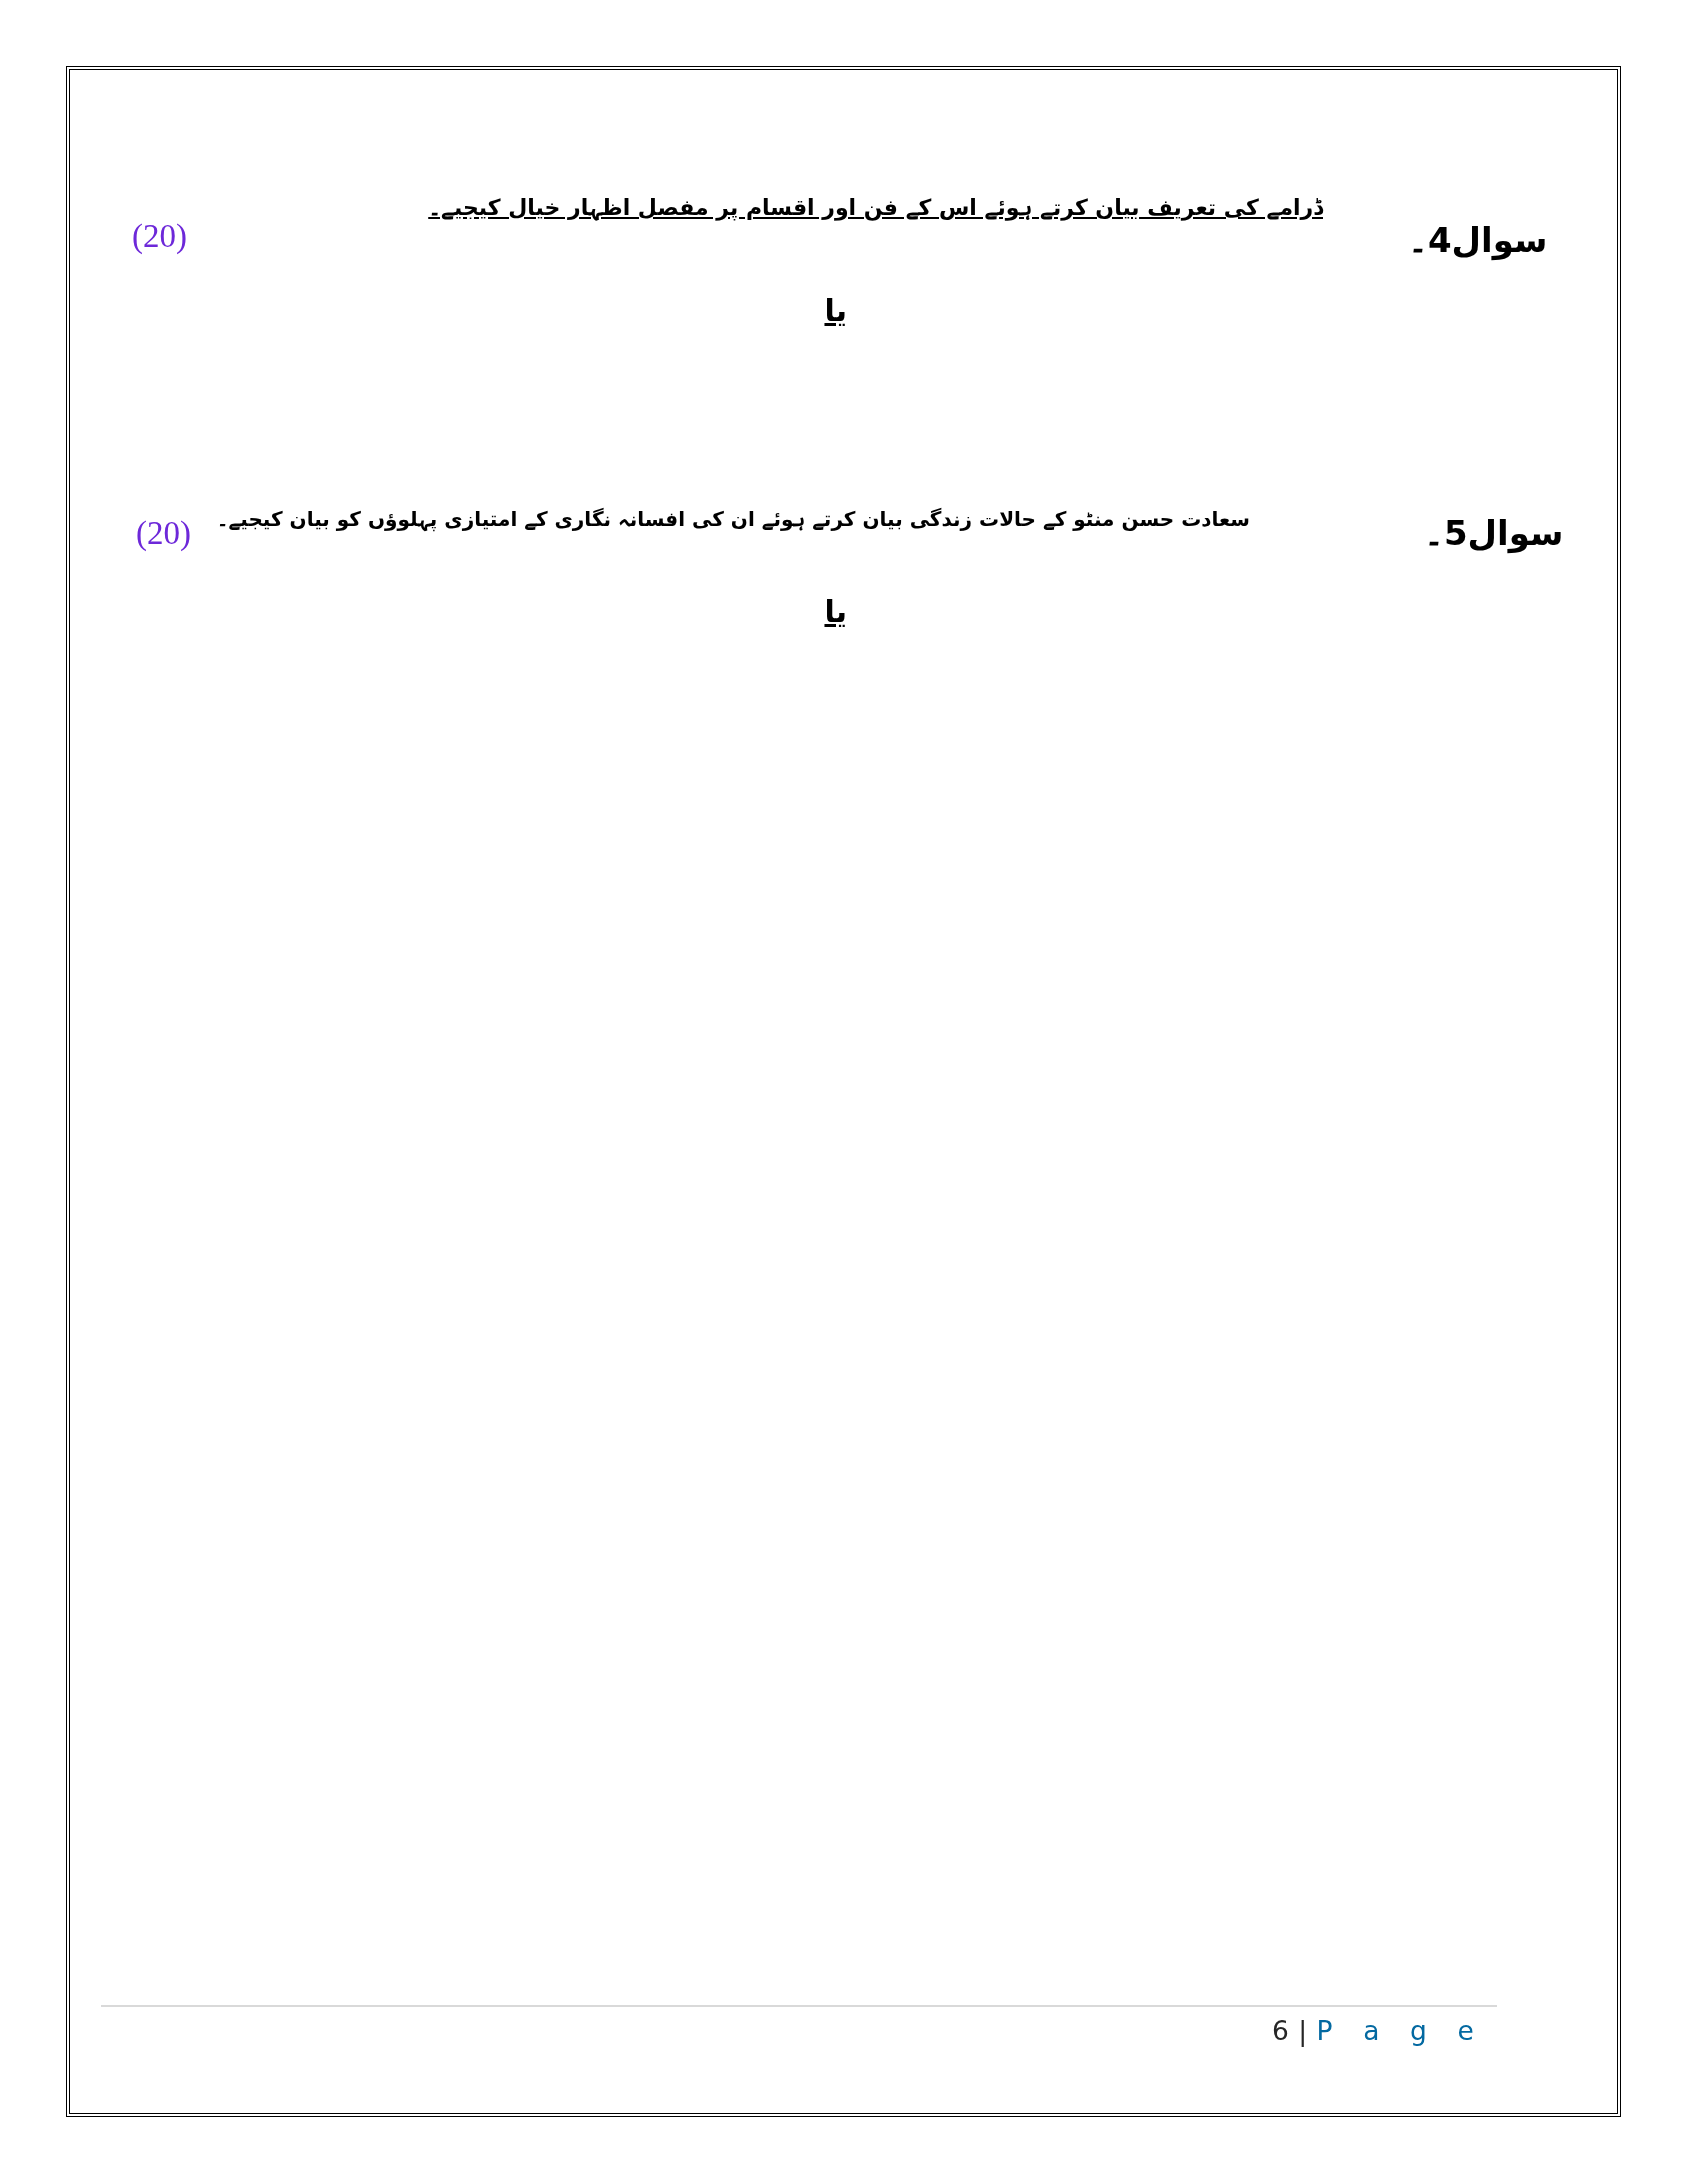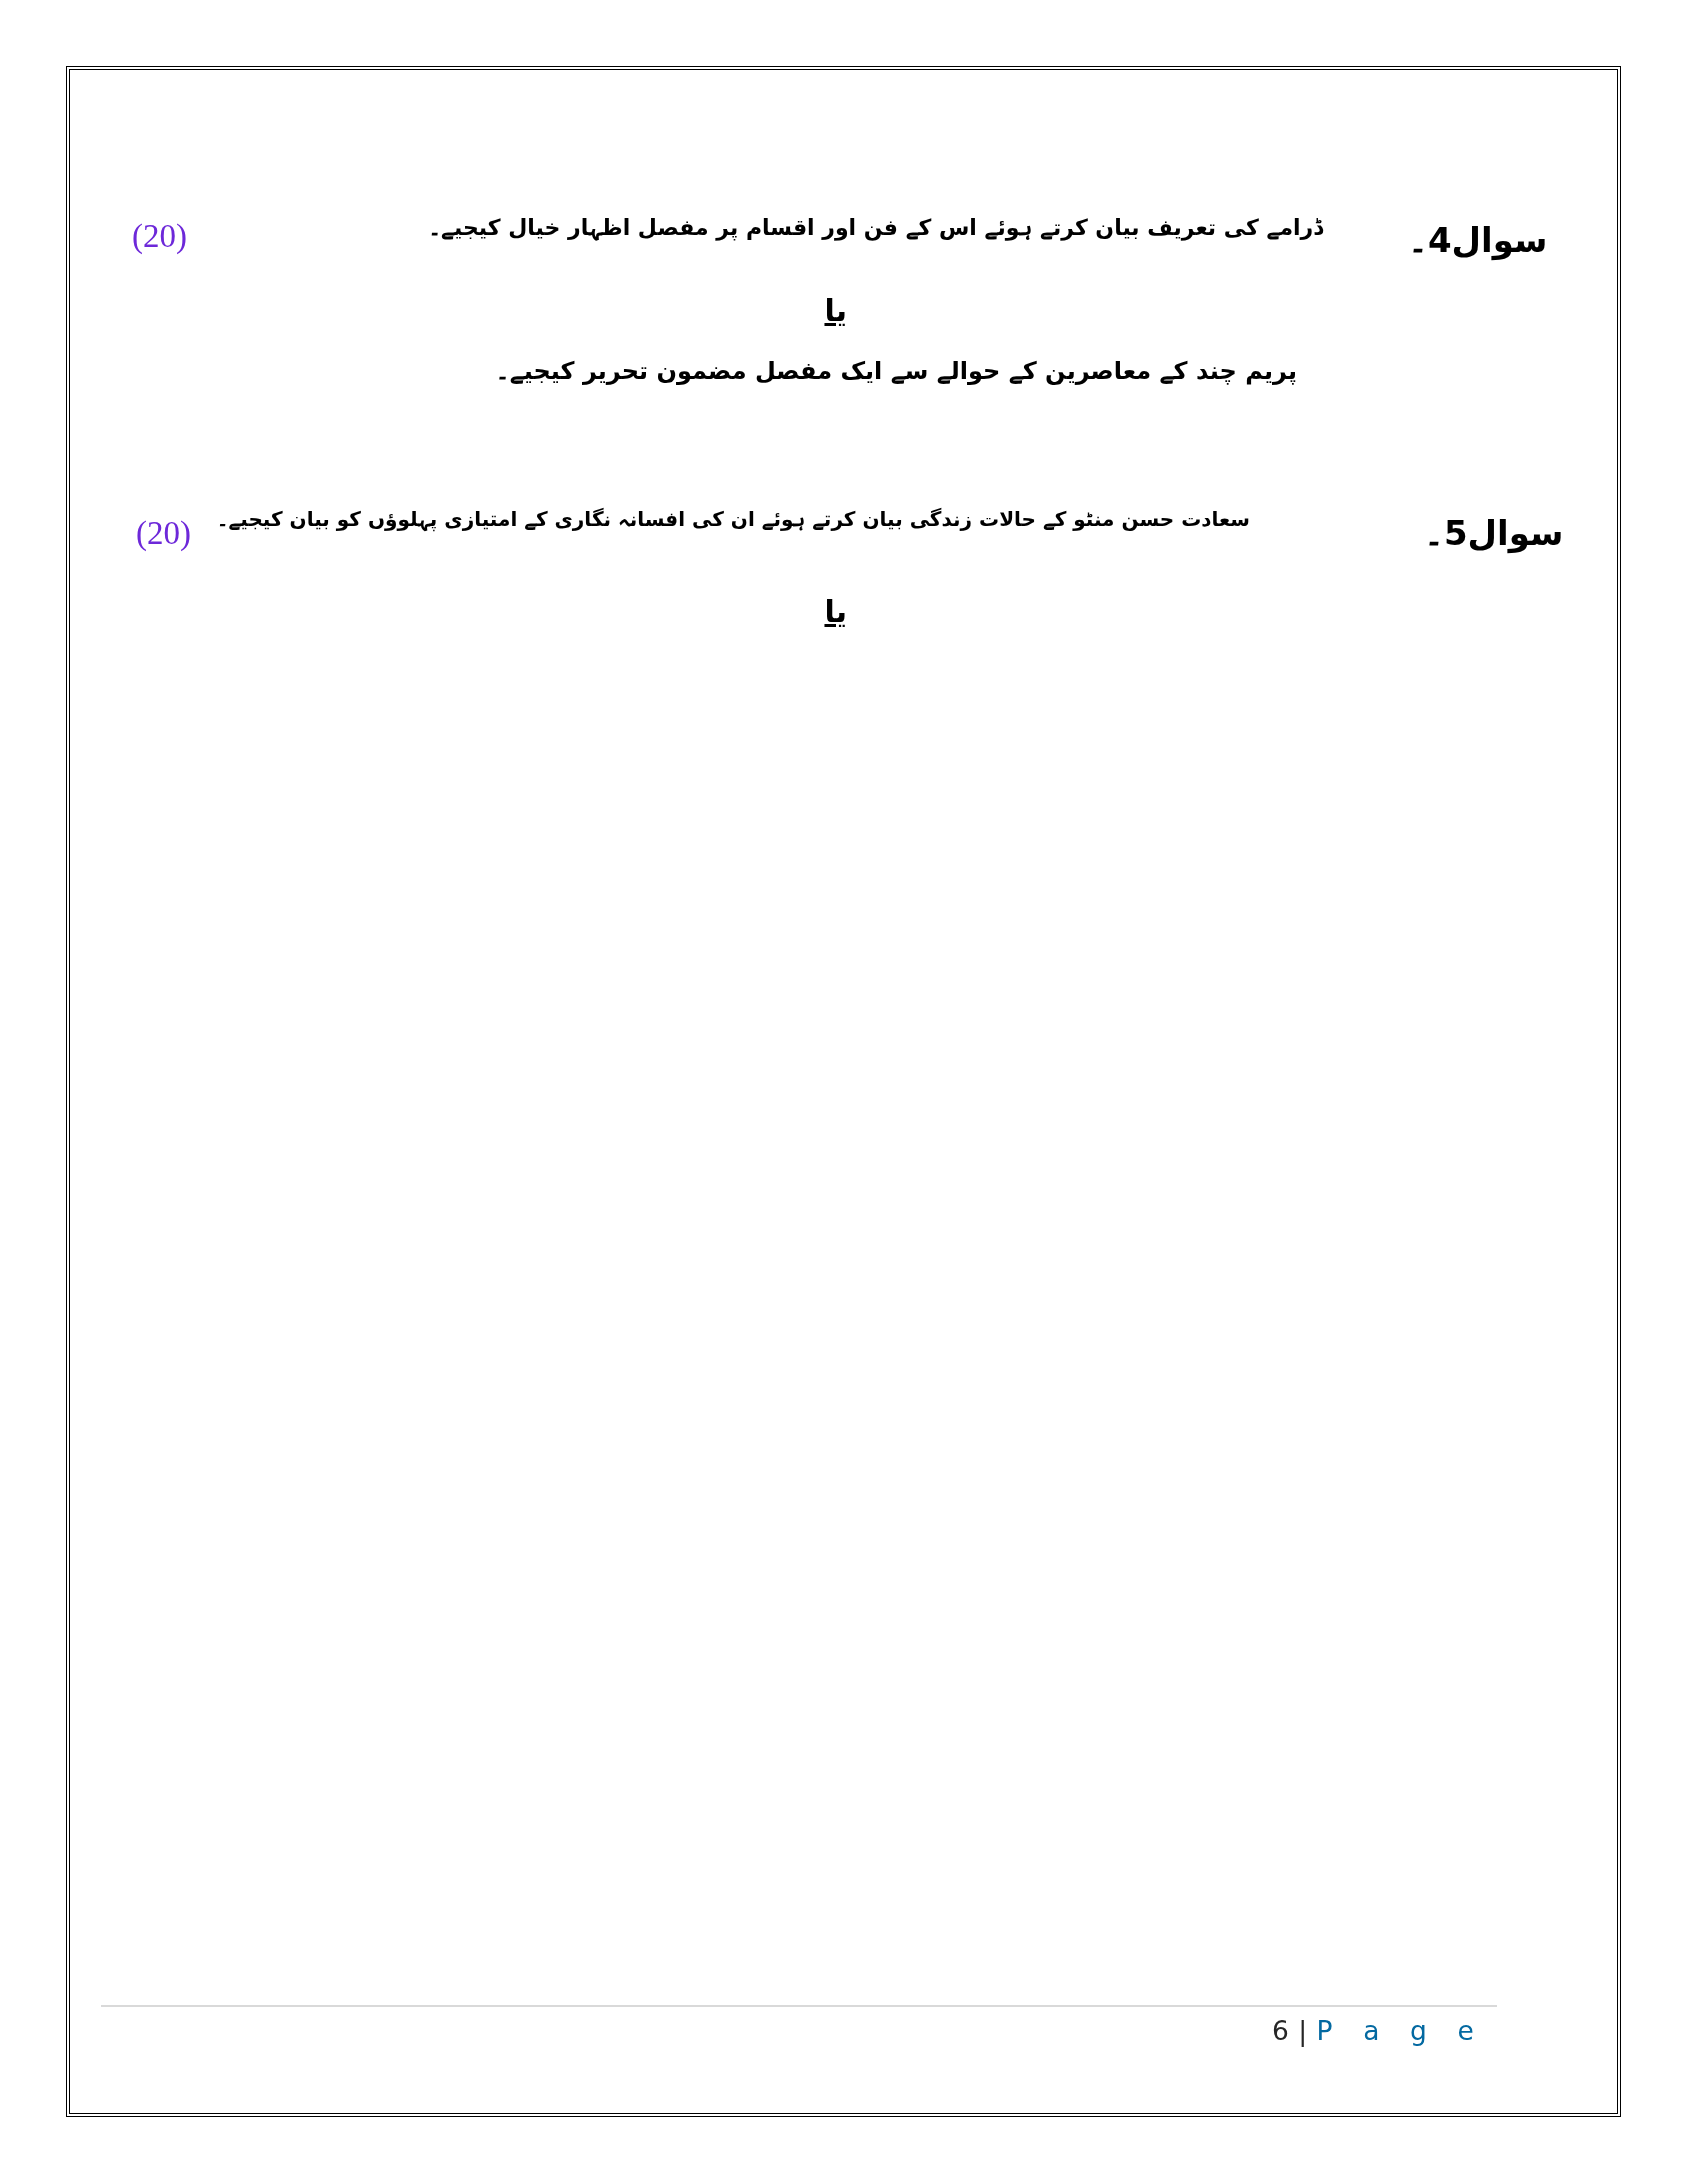--- a/index.html
+++ b/index.html
@@ -51,21 +51,21 @@
     font-size: 33px;
   }
   .or-sep {
     position: absolute;
     width: 86px;
     text-align: right;
     font-size: 30px;
     text-decoration: underline;
   }
   .q4-label { left: 1408px; top: 218px; }
-  .q4-text  { right: 364px; top: 214px; }
+  .q4-text  { right: 364px; top: 194px; text-decoration: underline; }
   .q4-marks { left: 132px;  top: 218px; }
   .q4-or    { left: 761px; top: 291px; }
   .q4-alt   { right: 390px; top: 356px; }
 
   .q5-label { left: 1408px; top: 511px; margin-left: 16px; }
   .q5-text  { right: 437px; top: 506px; }
   .q5-marks { left: 136px;  top: 515px; }
   .q5-or    { left: 761px; top: 592px; }
   .q5-alt   { right: 384px; top: 652px; }
 
@@ -99,21 +99,20 @@
 <body>
 
 <div class="page">
 
   <div class="page-border"></div>
 
   <span class="urdu q-label q4-label">سوال4۔</span>
   <p class="urdu q-text q4-text" style="font-size: 22px;">ڈرامے کی تعریف بیان کرتے ہوئے اس کے فن اور اقسام پر مفصل اظہار خیال کیجیے۔</p>
   <span class="q-marks q4-marks">(20)</span>
   <div class="urdu or-sep q4-or">یا</div>
-  <p class="urdu q-text q4-alt" style="font-size: 24px;">پریم چند کے معاصرین کے حوالے سے ایک مفصل مضمون تحریر کیجیے۔</p>
 
   <span class="urdu q-label q5-label">سوال5۔</span>
   <p class="urdu q-text q5-text" style="font-size: 20px;">سعادت حسن منٹو کے حالات زندگی بیان کرتے ہوئے ان کی افسانہ نگاری کے امتیازی پہلوؤں کو بیان کیجیے۔</p>
   <span class="q-marks q5-marks">(20)</span>
   <div class="urdu or-sep q5-or">یا</div>
 
   <div class="footer-rule"></div>
   <div class="footer">
     <span class="num">6</span><span class="sep">|</span><span class="label">P a g e</span>
   </div>

